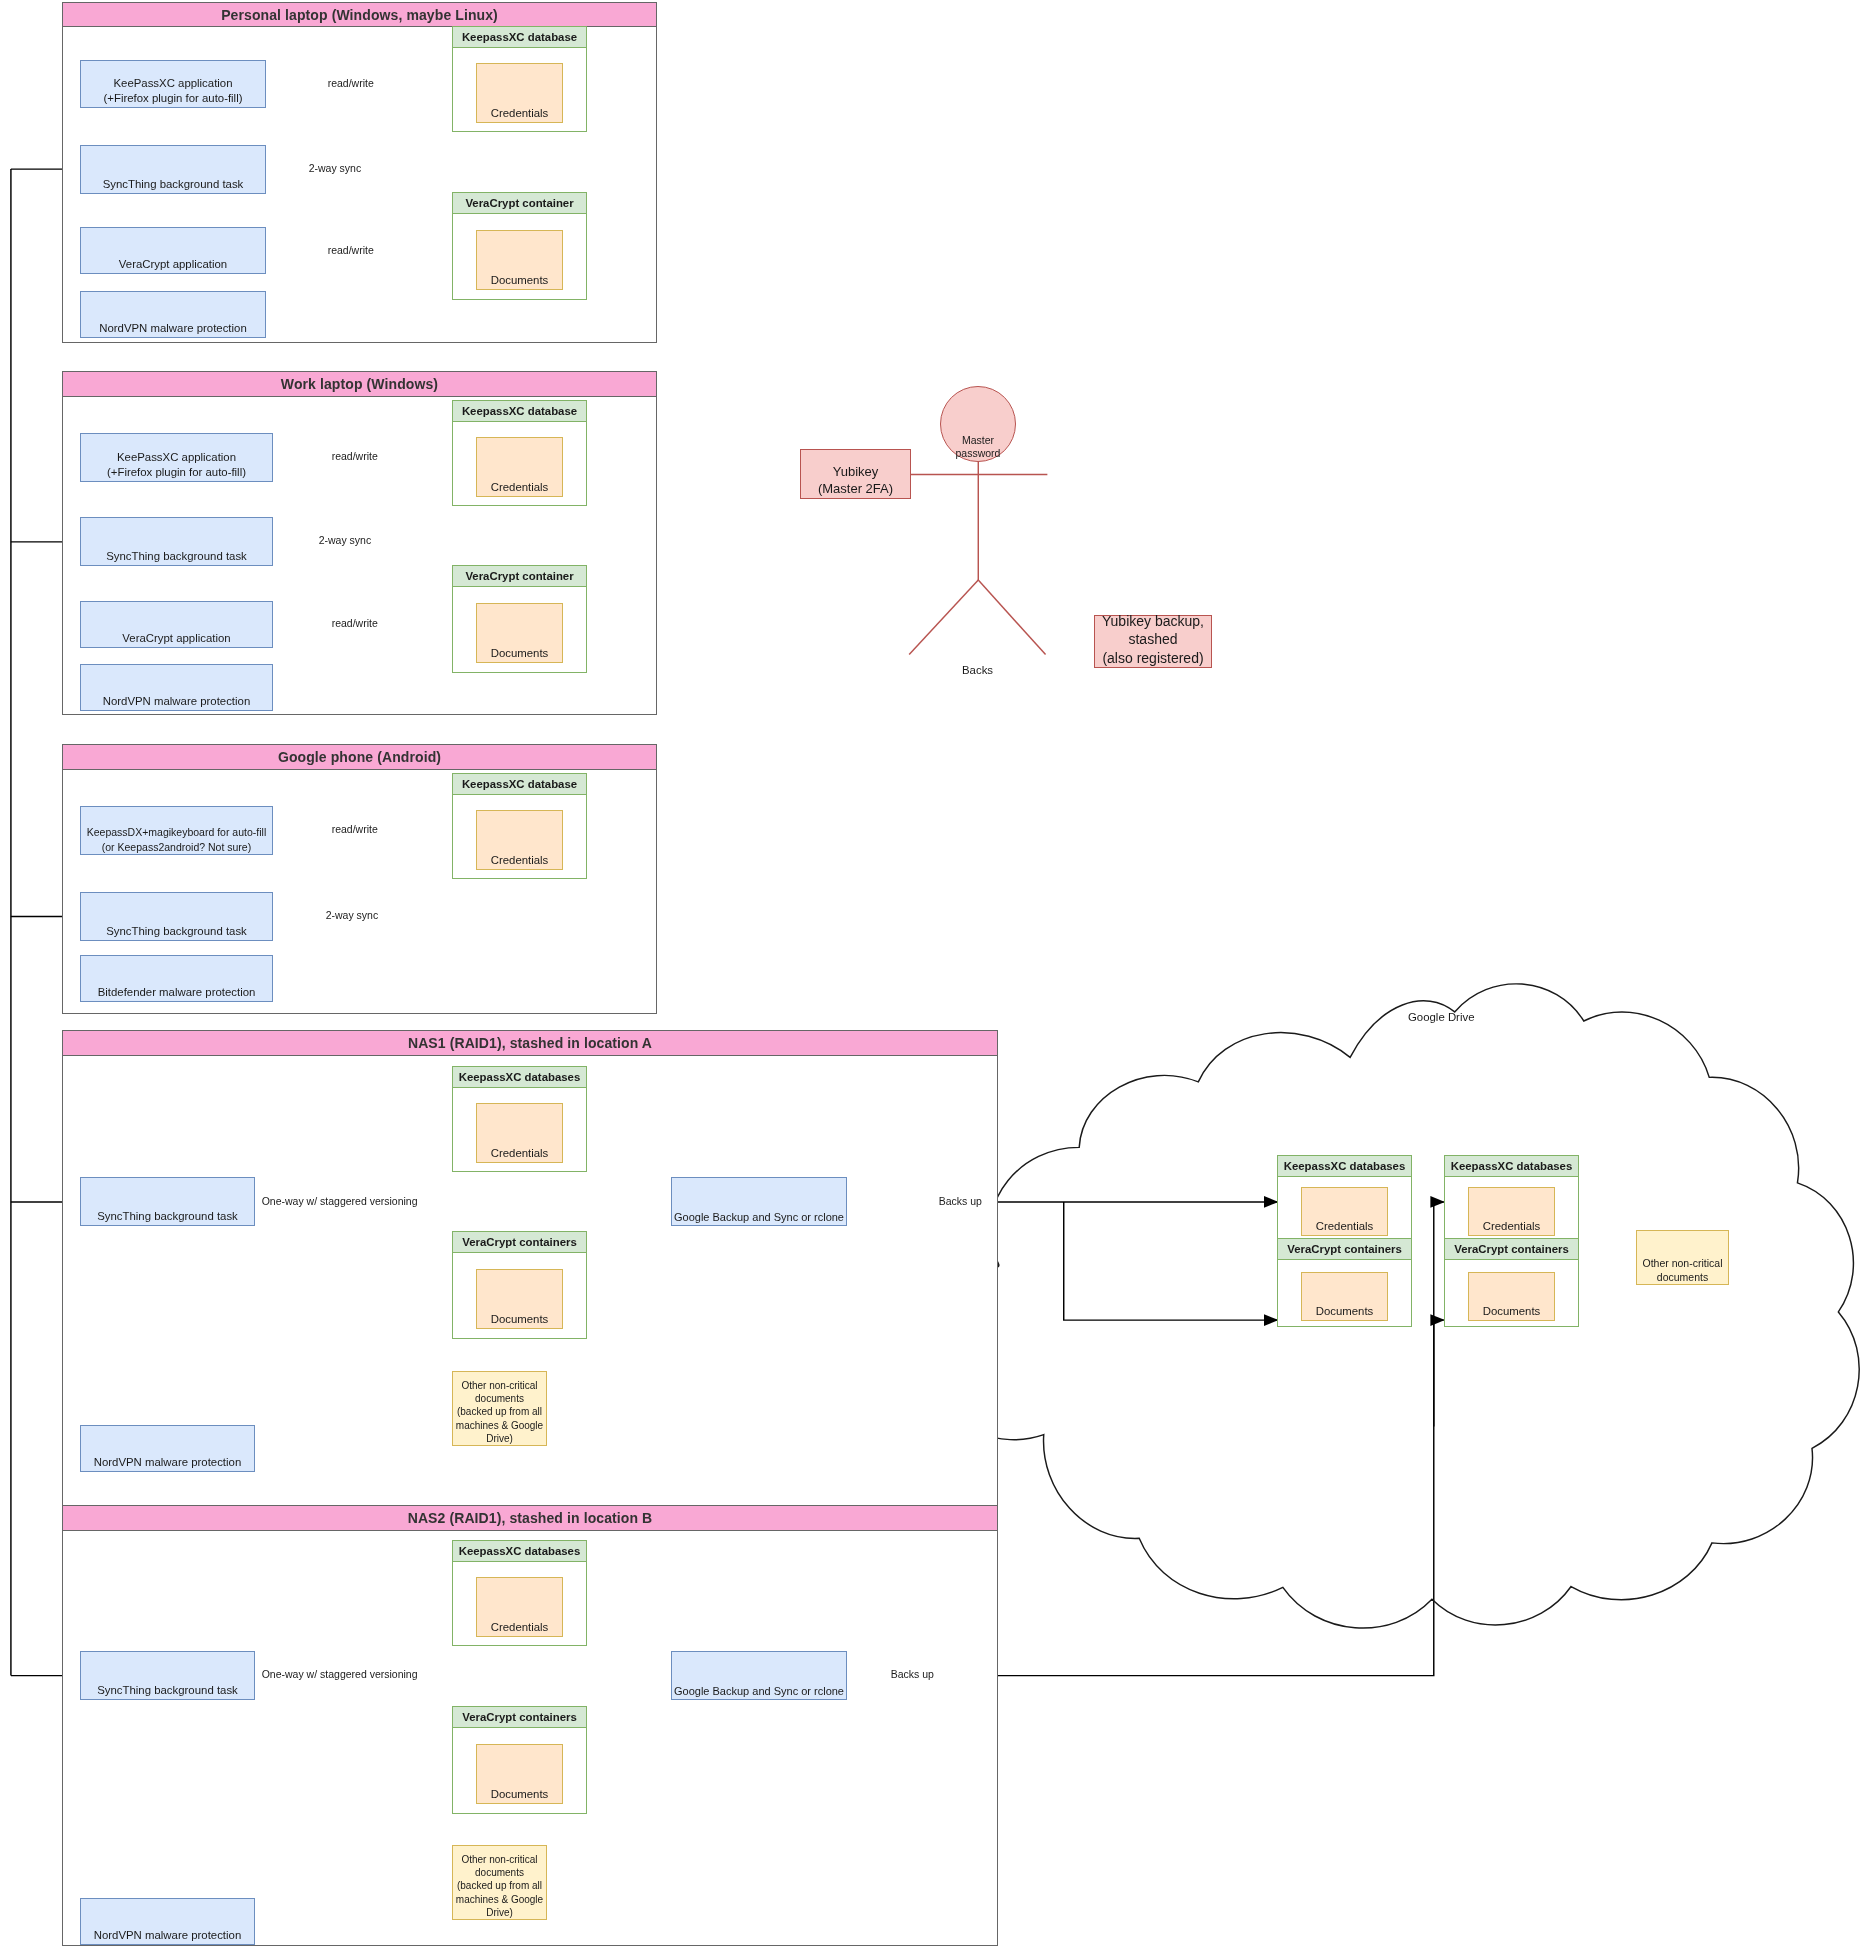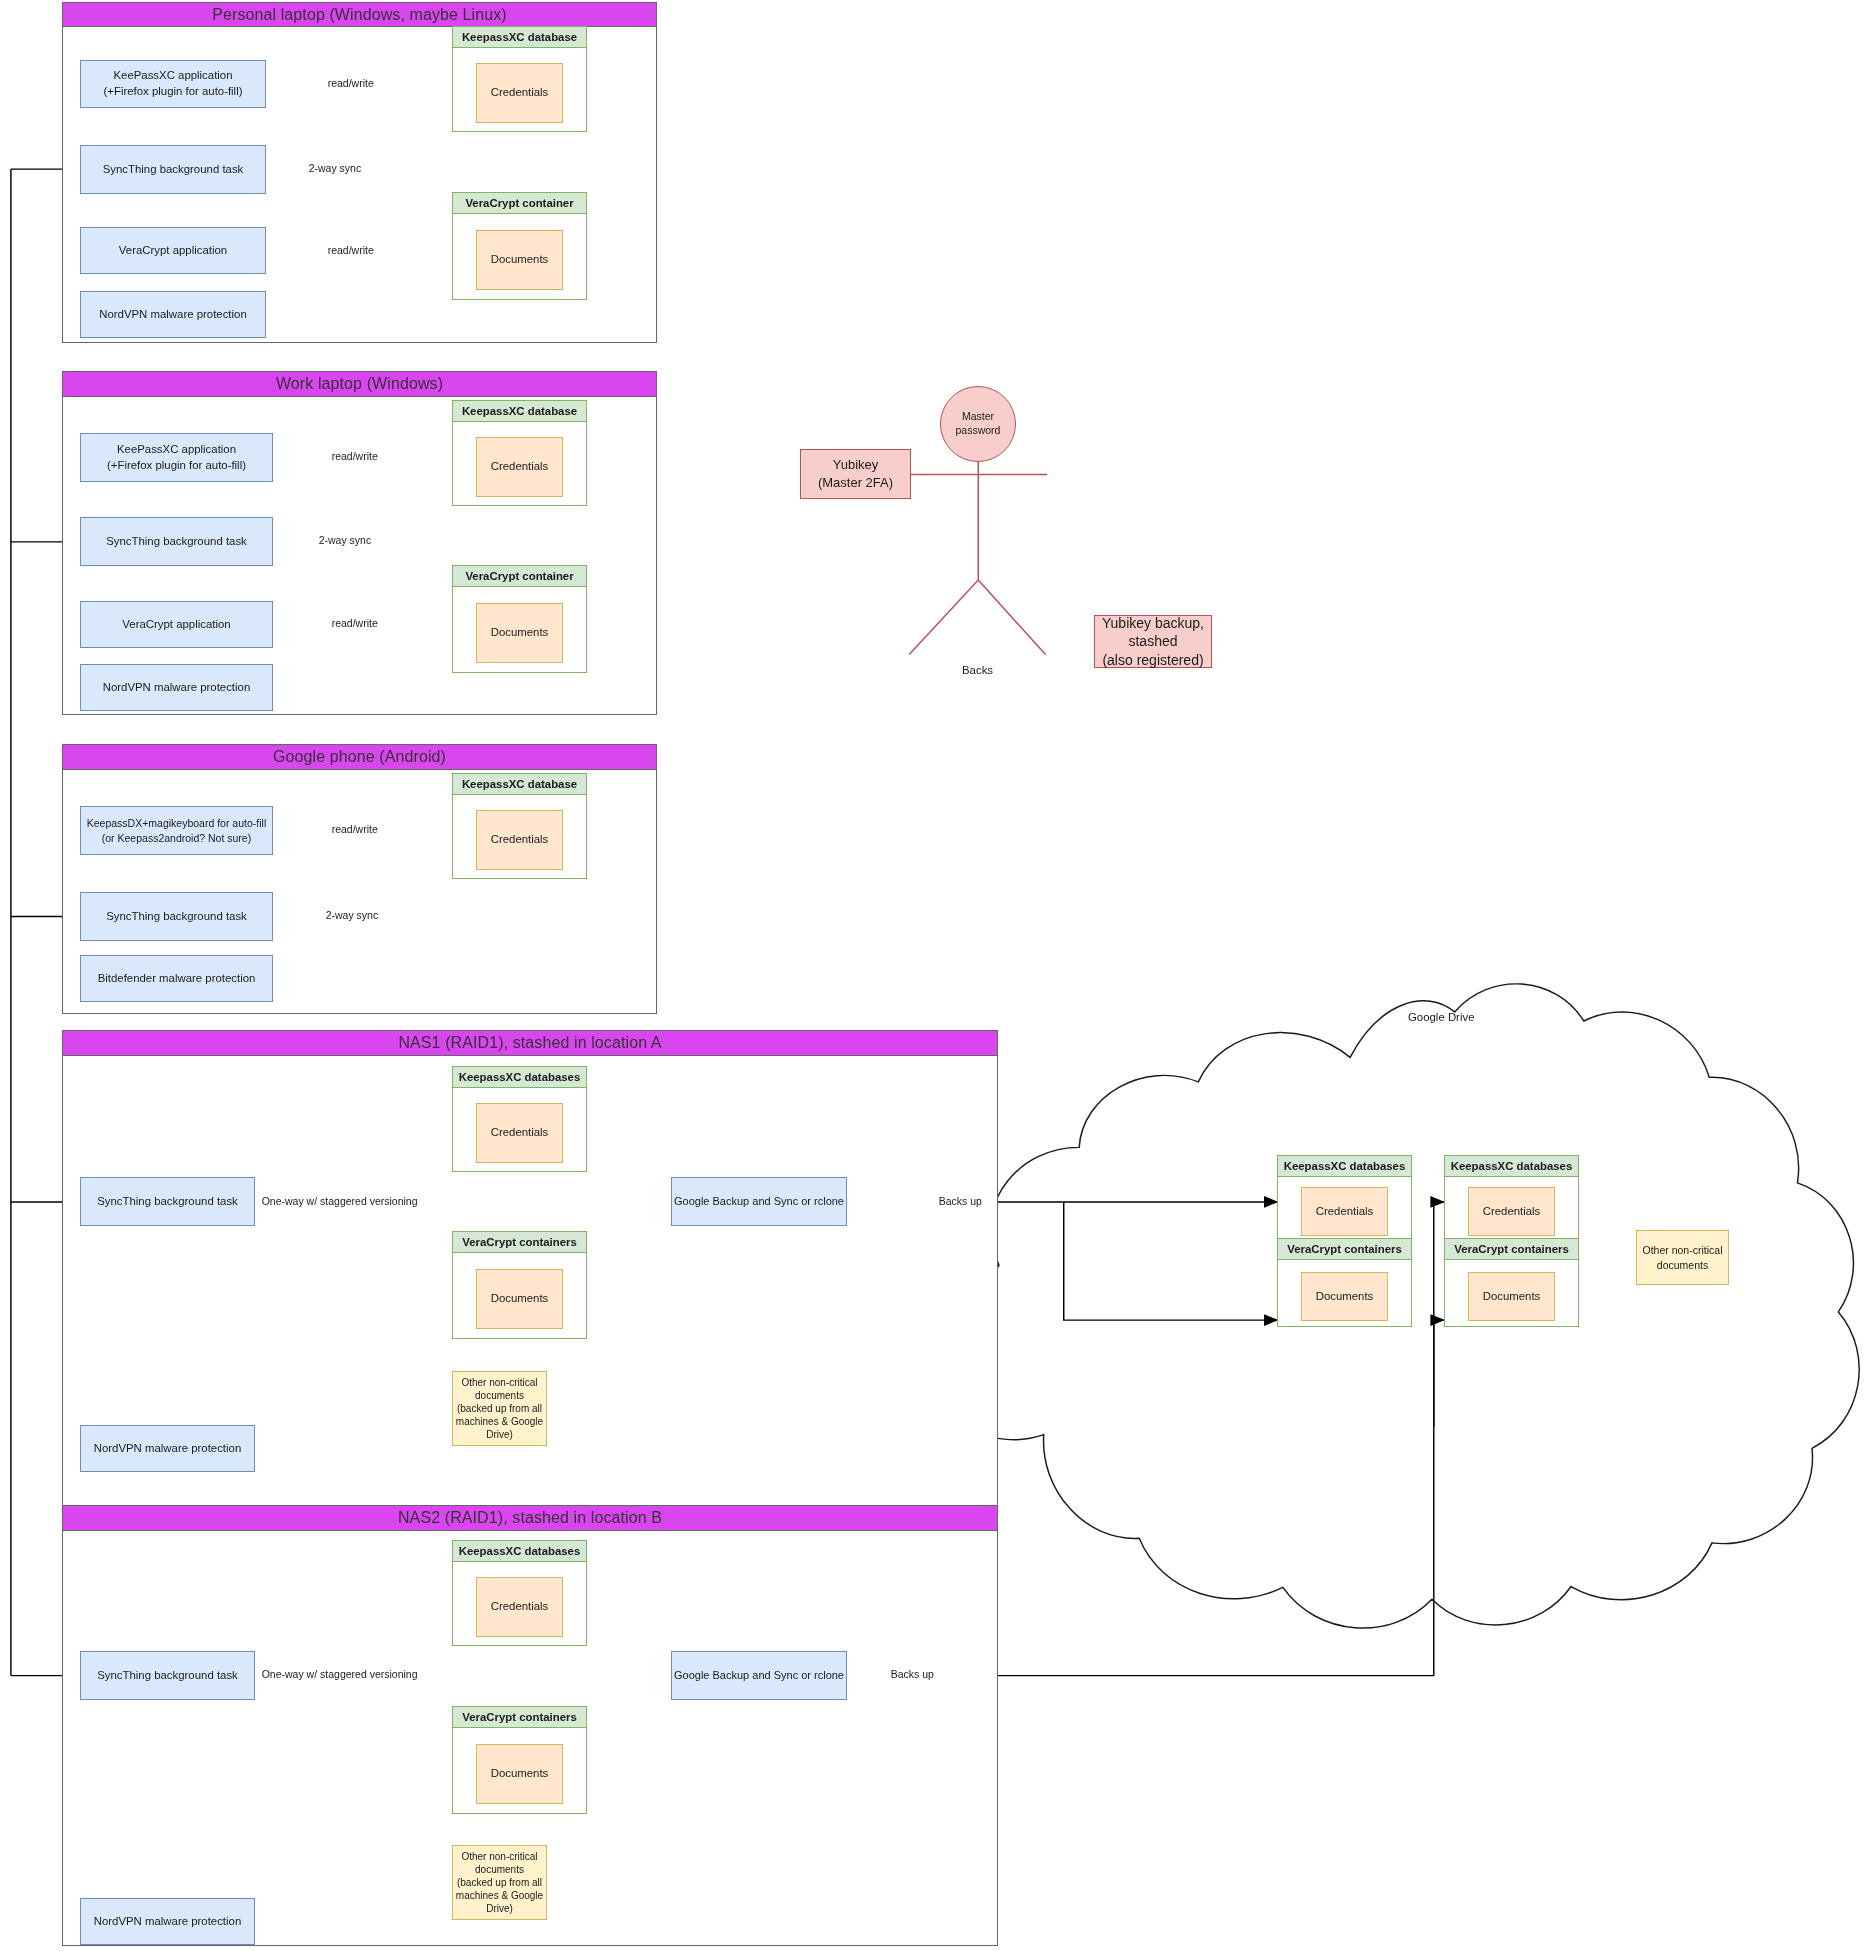--- a/index.html
+++ b/index.html
@@ -1,24 +1,24 @@
 <!DOCTYPE html>
 <html style="font-size:14.5px"><head>
 <meta charset="utf-8">
 <style>
   html,body{margin:0;padding:0;background:#ffffff;}
   body{font-family:"Liberation Sans",sans-serif;-webkit-font-smoothing:antialiased;}
   #canvas{position:relative;width:1872px;height:1952px;background:#fff;overflow:hidden;}
 
   .panel{position:absolute;border:1.5px solid #666666;background:#ffffff;box-sizing:border-box;}
-  .panel-title{position:absolute;left:0;top:0;right:0;height:24.5px;background:#d946ef;
+  .panel-title{position:absolute;left:0;top:0;right:0;height:24.5px;background:#f9a8d4;
     border-bottom:1.5px solid #666666;box-sizing:border-box;display:flex;align-items:center;
-    justify-content:center;font-size:16px;color:#333333;letter-spacing:0.1px;}
-
-  .node{position:absolute;box-sizing:border-box;display:flex;align-items:center;
+    justify-content:center;font-size:14px;color:#333333;letter-spacing:0.1px;font-weight:bold;}
+
+  .node{position:absolute;box-sizing:border-box;display:flex;align-items:flex-end;
     justify-content:center;text-align:center;line-height:1.38;}
 
   .blue{background:#dae8fc;border:1.2px solid #6c8ebf;color:#1a1a1a;font-size:11.4px;}
   .greenbox{background:#ffffff;border:1.2px solid #82b366;box-sizing:border-box;position:absolute;}
   .greenhdr{position:absolute;left:-1.2px;right:-1.2px;top:-1.2px;height:22px;background:#d5e8d4;
     border:1.2px solid #82b366;box-sizing:border-box;display:flex;align-items:center;
     justify-content:center;font-size:11.4px;font-weight:bold;color:#1a1a1a;}
   .yellow{background:#ffe6cc;border:1.2px solid #d6b656;color:#1a1a1a;font-size:11.4px;}
   .yellow-plain{background:#fff2cc;border:1.2px solid #d6b656;color:#1a1a1a;font-size:11.4px;}
   .pink{background:#f8cecc;border:1.2px solid #b85450;color:#1a1a1a;font-size:11.4px;}

